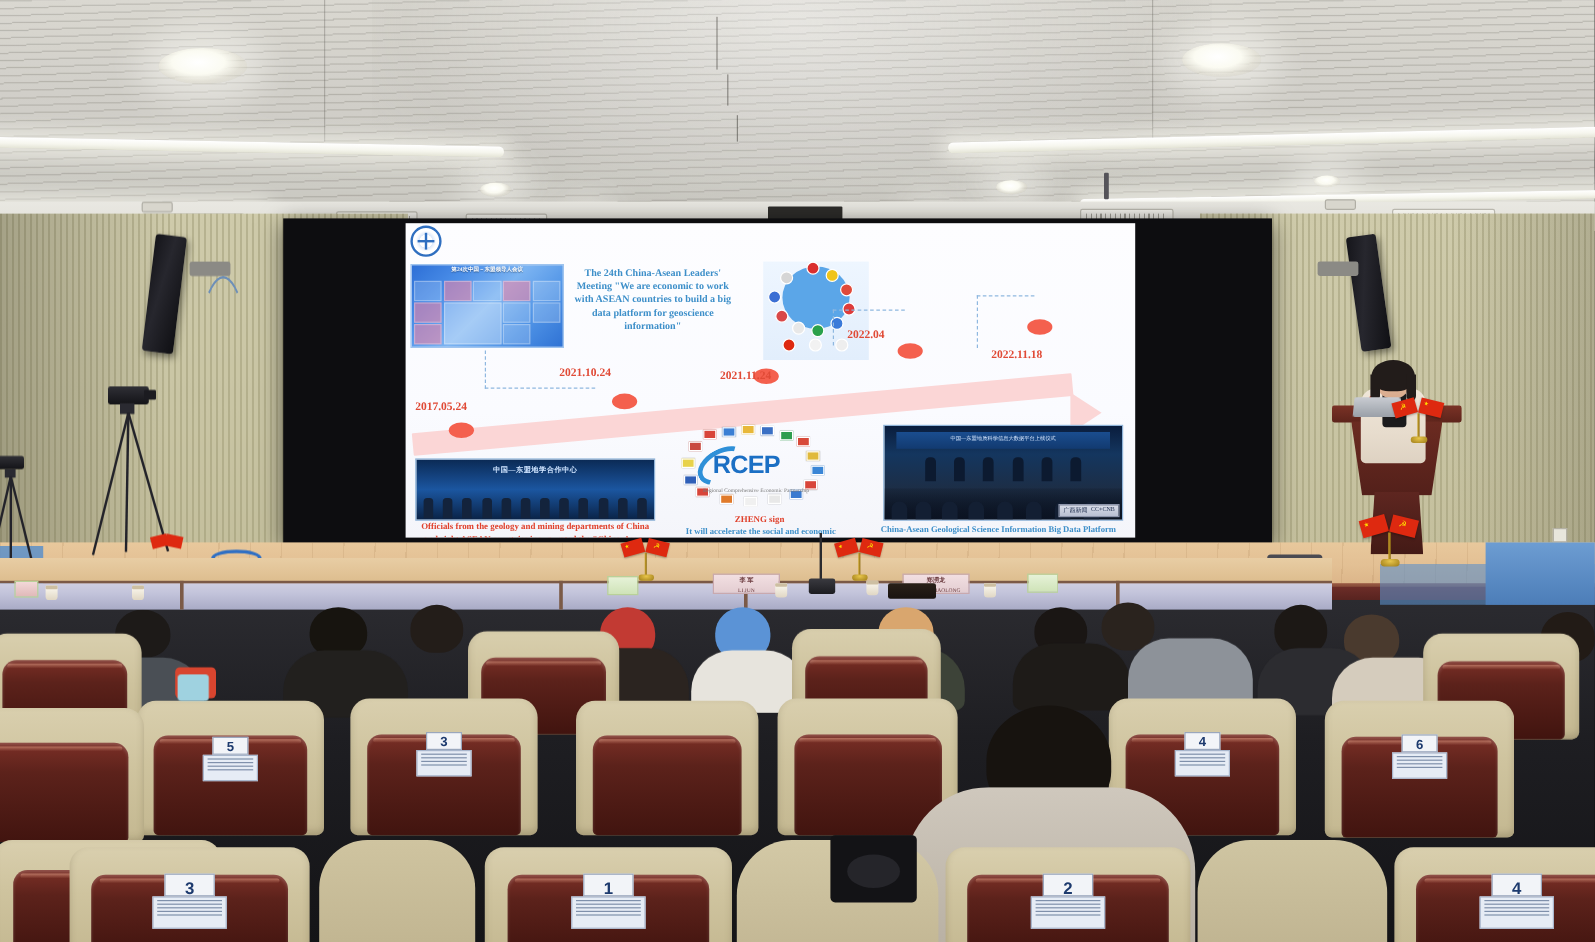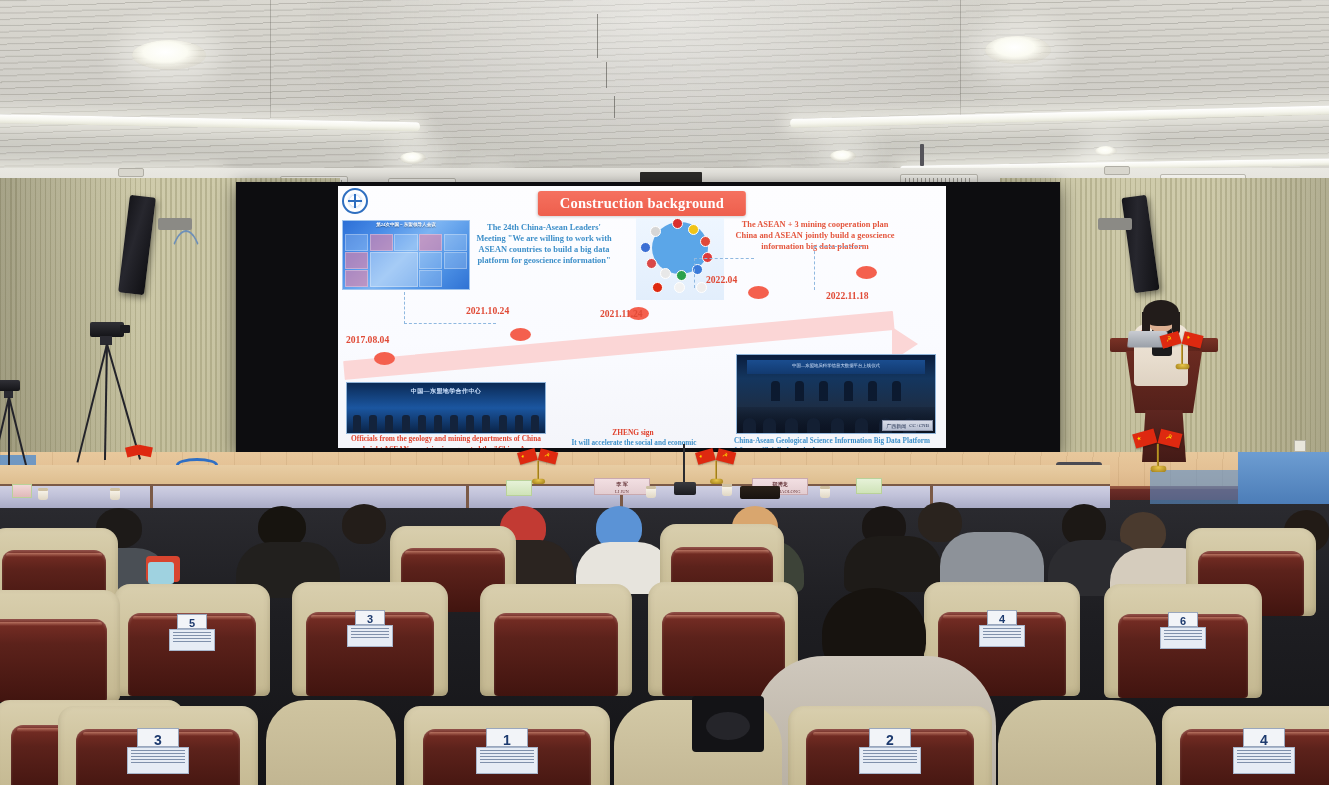--- a/index.html
+++ b/index.html
@@ -562,72 +562,70 @@
   <div class="speaker-mount" style="left:1098px; top:218px;"></div>
   <div class="projector" style="left:118px; top:168px;"></div>
   <div class="projector" style="left:1104px; top:166px;"></div>
 
   <div class="screen-frame"></div>
 
   <div class="screen">
 
     <div class="slide-logo"></div>
 
-    <div class="slide-title">Construction background</div>
 
     <div class="photo-summit">
       <div class="summit-caption">第24次中国－东盟领导人会议</div>
       <div class="summit-grid">
         <div class="summit-cell"></div>
         <div class="summit-cell pink"></div>
         <div class="summit-cell"></div>
         <div class="summit-cell pink"></div>
         <div class="summit-cell"></div>
         <div class="summit-cell pink"></div>
         <div class="summit-cell big"></div>
         <div class="summit-cell"></div>
         <div class="summit-cell"></div>
         <div class="summit-cell pink"></div>
         <div class="summit-cell"></div>
       </div>
     </div>
 
-    <div class="txt-block txt-quote">The 24th China-Asean Leaders' Meeting "We are willing to work with ASEAN countries to build a big data platform for geoscience information"</div>
+    <div class="txt-block txt-quote">The 24th China-Asean Leaders' Meeting "We are economic to work with ASEAN countries to build a big data platform for geoscience information"</div>
 
     <div class="asean-diagram">
       <div class="asean-circle"></div>
       <div class="mini-flag" style="left:36px; top:0px; background:#da2f2f;"></div>
       <div class="mini-flag" style="left:52px; top:6px; background:#f0c419;"></div>
       <div class="mini-flag" style="left:64px; top:18px; background:#e04a3a;"></div>
       <div class="mini-flag" style="left:66px; top:34px; background:#dd3b3b;"></div>
       <div class="mini-flag" style="left:56px; top:46px; background:#3a7ad9;"></div>
       <div class="mini-flag" style="left:40px; top:52px; background:#2aa14c;"></div>
       <div class="mini-flag" style="left:24px; top:50px; background:#e8e8e8;"></div>
       <div class="mini-flag" style="left:10px; top:40px; background:#d94848;"></div>
       <div class="mini-flag" style="left:4px; top:24px; background:#3b6fd4;"></div>
       <div class="mini-flag" style="left:14px; top:8px; background:#d6d6d6;"></div>
       <div class="mini-flag" style="left:16px; top:64px; background:#de2910;"></div>
       <div class="mini-flag" style="left:38px; top:64px; background:#f2f2f2;"></div>
       <div class="mini-flag" style="left:60px; top:64px; background:#eeeeee;"></div>
     </div>
 
-    <div class="txt-block txt-right">The ASEAN + 3 mining cooperation plan China and ASEAN jointly build a geoscience information big data platform</div>
 
     <div class="tl-arrow">
       <div class="tl-bar"></div>
       <div class="tl-head" style="left:548px; top:-21px;"></div>
     </div>
 
     <div class="tl-dot" style="left:36px; top:166px;"></div>
     <div class="tl-dot" style="left:172px; top:142px;"></div>
     <div class="tl-dot" style="left:290px; top:121px;"></div>
     <div class="tl-dot" style="left:410px; top:100px;"></div>
     <div class="tl-dot" style="left:518px; top:80px;"></div>
 
-    <div class="tl-date" style="left:8px; top:148px;">2017.08.04</div>
+    <div class="tl-date" style="left:8px; top:148px;">2017.05.24</div>
     <div class="tl-date" style="left:128px; top:119px;">2021.10.24</div>
     <div class="tl-date" style="left:262px; top:122px;">2021.11.24</div>
     <div class="tl-date" style="left:368px; top:88px;">2022.04</div>
     <div class="tl-date" style="left:488px; top:104px;">2022.11.18</div>
 
     <div class="tl-dash" style="left:66px; top:106px; width:92px; height:32px;"></div>
     <div class="tl-dash up" style="left:356px; top:72px; width:60px; height:30px;"></div>
     <div class="tl-dash up" style="left:476px; top:60px; width:48px; height:44px; border-left:1px dashed #8fb8e0; border-right:none;"></div>
 
     <div class="photo-inaugural">
@@ -642,20 +640,44 @@
           <i></i>
           <i></i>
           <i></i>
           <i></i>
           <i></i>
           <i></i>
       </div>
     </div>
     <div class="cap-red" style="left:8px; top:248px; width:200px;">Officials from the geology and mining departments of China and eight ASEAN countries inaugurated the "China-Asean Geoscience Cooperation Center" in Nanning</div>
 
+    <div class="rcep-wrap">
+      <div class="rcep-flags">
+        <i style="left:20px; top:0px; background:#d8453a;"></i>
+        <i style="left:36px; top:-2px; background:#3b7fd4;"></i>
+        <i style="left:52px; top:-4px; background:#e8b83a;"></i>
+        <i style="left:68px; top:-3px; background:#3a6fc4;"></i>
+        <i style="left:84px; top:1px; background:#2f9e4f;"></i>
+        <i style="left:98px; top:6px; background:#d84a3a;"></i>
+        <i style="left:8px; top:10px; background:#c9493f;"></i>
+        <i style="left:106px; top:18px; background:#e0b93c;"></i>
+        <i style="left:2px; top:24px; background:#e8d24a;"></i>
+        <i style="left:110px; top:30px; background:#3a86d6;"></i>
+        <i style="left:4px; top:38px; background:#2f5fb8;"></i>
+        <i style="left:104px; top:42px; background:#d8453a;"></i>
+        <i style="left:14px; top:48px; background:#d8453a;"></i>
+        <i style="left:92px; top:50px; background:#3a7ad0;"></i>
+        <i style="left:34px; top:54px; background:#e07a2a;"></i>
+        <i style="left:54px; top:56px; background:#f0f0f0;"></i>
+        <i style="left:74px; top:54px; background:#e8e8e8;"></i>
+      </div>
+      <div class="rcep-swoosh"></div>
+      <div class="rcep-logo">RCEP</div>
+      <div class="rcep-sub">Regional Comprehensive Economic Partnership</div>
+    </div>
     <div class="cap-red" style="left:250px; top:242px; width:90px;">ZHENG sign</div>
     <div class="cap-blue" style="left:228px; top:252px; width:136px;">It will accelerate the social and economic development of Southeast Asia and inject strong impetus into the regional economic integration</div>
 
     <div class="photo-launch">
       <div class="launch-banner">中国—东盟地质科学信息大数据平台上线仪式</div>
       <div class="launch-row">
         <i></i>
           <i></i>
           <i></i>
           <i></i>

